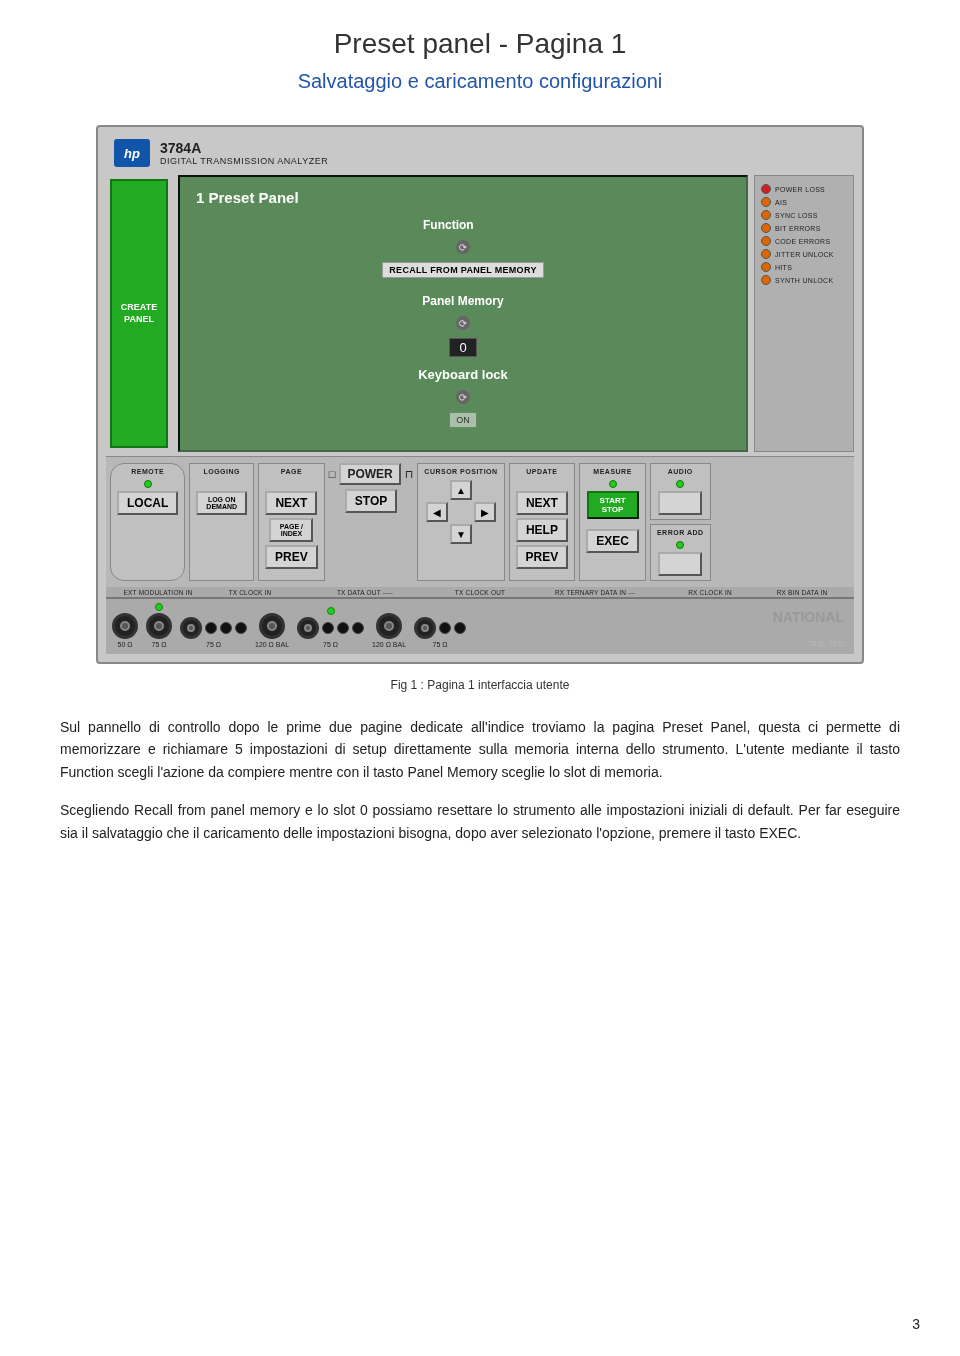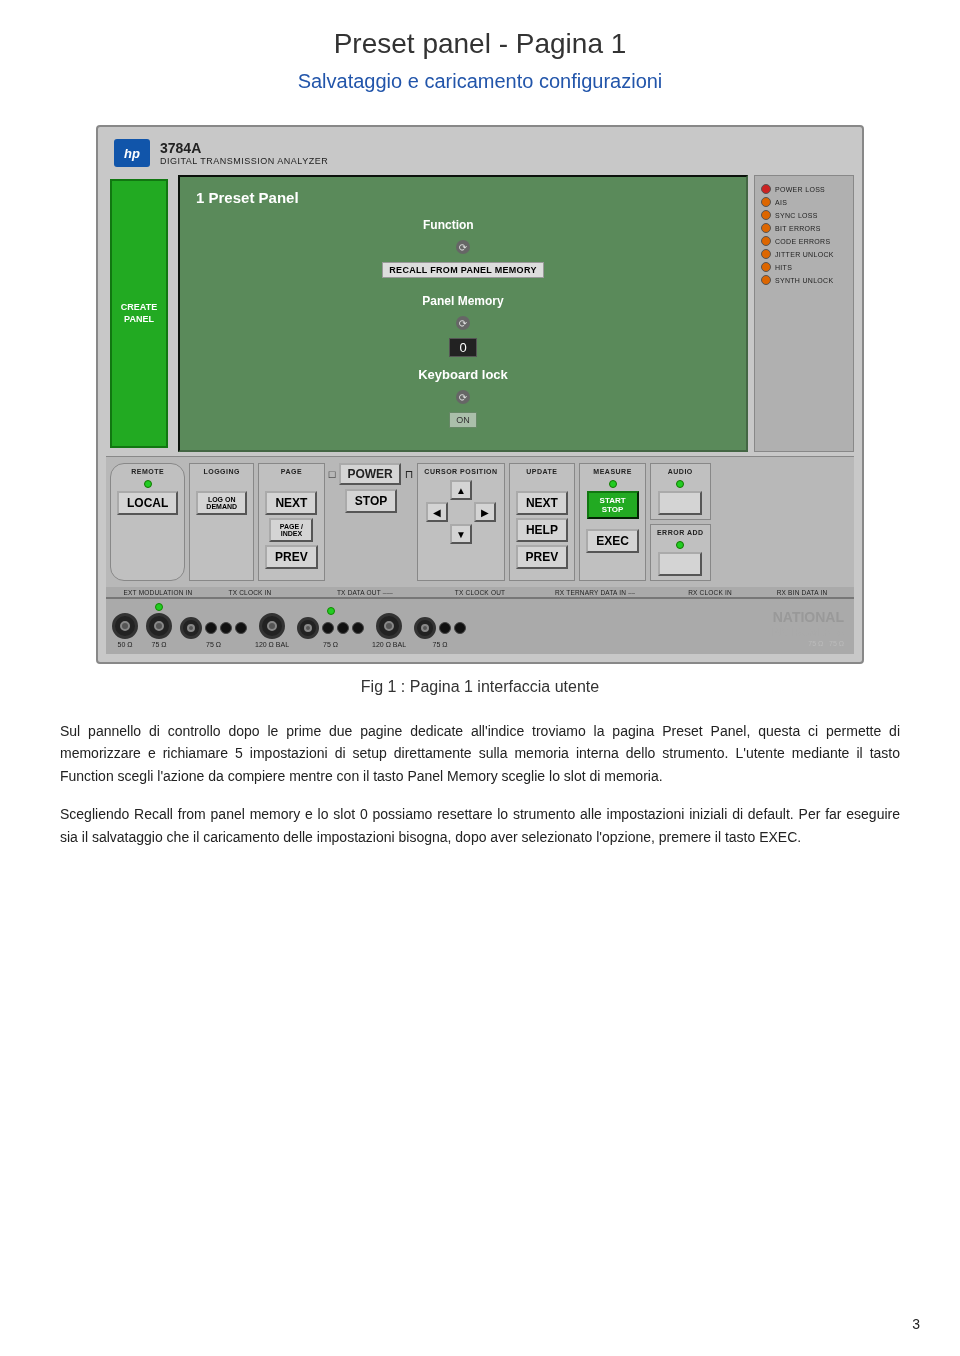--- a/index.html
+++ b/index.html
@@ -385,21 +385,21 @@
     }
 
     .signal-label {
       text-align: center;
       flex: 1;
     }
 
     
     .fig-caption {
       text-align: center;
-      font-size: 16px;
+      font-size: 12px;
       margin: 14px auto 0 auto;
       color: #333;
     }
 
     
     .text-content {
       margin: 24px 60px 0 60px;
       font-size: 14px;
       line-height: 1.6;
       color: #222;

